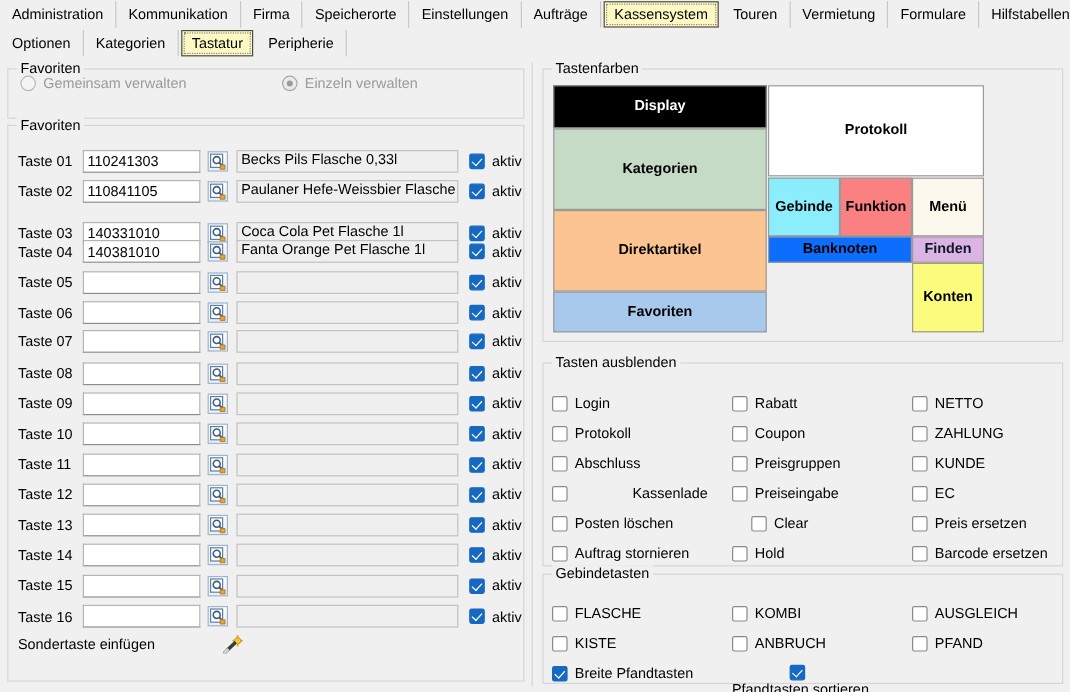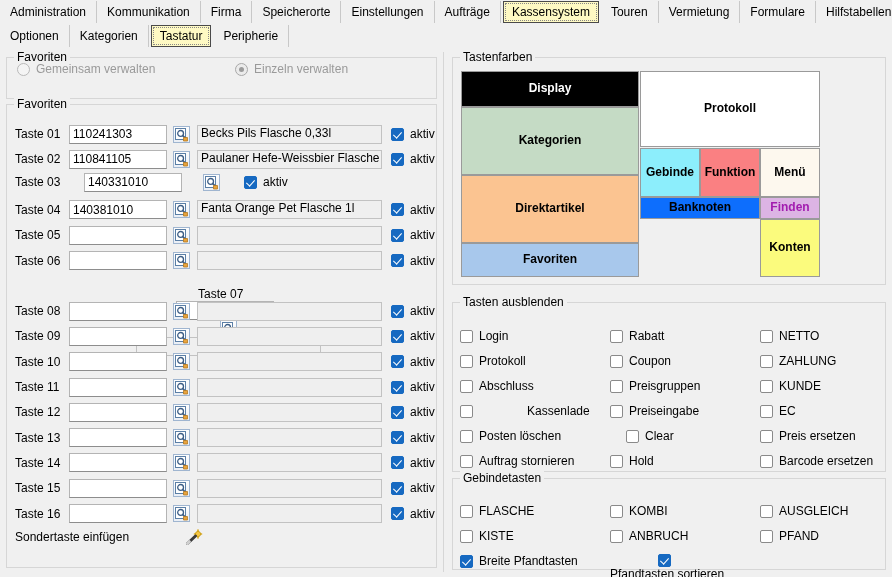--- a/index.html
+++ b/index.html
@@ -334,31 +334,32 @@
               <line x1="8.8" y1="8.6" x2="11.6" y2="11.4" stroke="#3c5e86" stroke-width="1.6" stroke-linecap="round"></line>
               <path d="M9.5 10.5 L13.5 10.5 L13.5 14 L9.5 14 Z" fill="#e8a33d" stroke="#b57a1e" stroke-width="0.8"></path>
             </svg>
           </button>
           <div class="fav-name filled">Paulaner Hefe-Weissbier Flasche 0,5</div>
           <div class="fav-active">
             <span class="cb checked"></span>
             <span>aktiv</span>
           </div>
         </div>
-        <div class="fav-row" style="top: 66px; gap: 15px;">
+        <div class="fav-row" style="top: 78px;">
           <div class="fav-label">Taste 03</div>
           <input class="fav-code" type="text" value="140331010" style="">
           <button class="mag-btn">
             <svg width="15" height="15" viewBox="0 0 15 15">
               <rect x="1.5" y="1.5" width="10" height="11" fill="#fff" stroke="#5b7fa6" stroke-width="1"></rect>
               <circle cx="6.6" cy="6.4" r="2.9" fill="none" stroke="#3c5e86" stroke-width="1.3"></circle>
               <line x1="8.8" y1="8.6" x2="11.6" y2="11.4" stroke="#3c5e86" stroke-width="1.6" stroke-linecap="round"></line>
               <path d="M9.5 10.5 L13.5 10.5 L13.5 14 L9.5 14 Z" fill="#e8a33d" stroke="#b57a1e" stroke-width="0.8"></path>
             </svg>
           </button>
+          <div class="fav-name filled">Coca Cola Pet Flasche 1l</div>
           <div class="fav-active">
             <span class="cb checked"></span>
             <span>aktiv</span>
           </div>
         </div>
         <div class="fav-row" style="top: 93.9px;">
           <div class="fav-label">Taste 04</div>
           <input class="fav-code" type="text" value="140381010" style="">
           <button class="mag-btn">
             <svg width="15" height="15" viewBox="0 0 15 15">
@@ -401,21 +402,21 @@
               <line x1="8.8" y1="8.6" x2="11.6" y2="11.4" stroke="#3c5e86" stroke-width="1.6" stroke-linecap="round"></line>
               <path d="M9.5 10.5 L13.5 10.5 L13.5 14 L9.5 14 Z" fill="#e8a33d" stroke="#b57a1e" stroke-width="0.8"></path>
             </svg>
           </button>
           <div class="fav-name"></div>
           <div class="fav-active">
             <span class="cb checked"></span>
             <span>aktiv</span>
           </div>
         </div>
-        <div class="fav-row" style="top: 182px; flex-direction: column;">
+        <div class="fav-row" style="top: 168px;">
           <div class="fav-label">Taste 07</div>
           <input class="fav-code" type="text" style="">
           <button class="mag-btn">
             <svg width="15" height="15" viewBox="0 0 15 15">
               <rect x="1.5" y="1.5" width="10" height="11" fill="#fff" stroke="#5b7fa6" stroke-width="1"></rect>
               <circle cx="6.6" cy="6.4" r="2.9" fill="none" stroke="#3c5e86" stroke-width="1.3"></circle>
               <line x1="8.8" y1="8.6" x2="11.6" y2="11.4" stroke="#3c5e86" stroke-width="1.6" stroke-linecap="round"></line>
               <path d="M9.5 10.5 L13.5 10.5 L13.5 14 L9.5 14 Z" fill="#e8a33d" stroke="#b57a1e" stroke-width="0.8"></path>
             </svg>
           </button>
@@ -620,21 +621,21 @@
         </div>
         <div class="ktile" style="left: 243px; top: 81px; width: 60px; height: 49px; background: rgb(250, 128, 130); color: rgb(0, 0, 0);">
           <span>Funktion</span>
         </div>
         <div class="ktile" style="left: 303px; top: 81px; width: 60px; height: 49px; background: rgb(253, 248, 238); color: rgb(0, 0, 0);">
           <span>Menü</span>
         </div>
         <div class="ktile" style="left: 183px; top: 130px; width: 120px; height: 22px; background: rgb(13, 110, 253); color: rgb(0, 0, 0);">
           <span>Banknoten</span>
         </div>
-        <div class="ktile" style="left: 303px; top: 130px; width: 60px; height: 22px; background: rgb(220, 180, 228); color: #a21caf;">
+        <div class="ktile" style="left: 303px; top: 130px; width: 60px; height: 22px; background: rgb(220, 180, 228); color: #0f172a;">
           <span>Finden</span>
         </div>
         <div class="ktile" style="left: 303px; top: 152px; width: 60px; height: 58px; background: rgb(251, 251, 125); color: rgb(0, 0, 0);">
           <span>Konten</span>
         </div>
       </div>
   </div>
 
   <div class="group" style="left:452px; top:302px; width:434px; height:170px;">
     <span class="legend">Tasten ausblenden</span>

